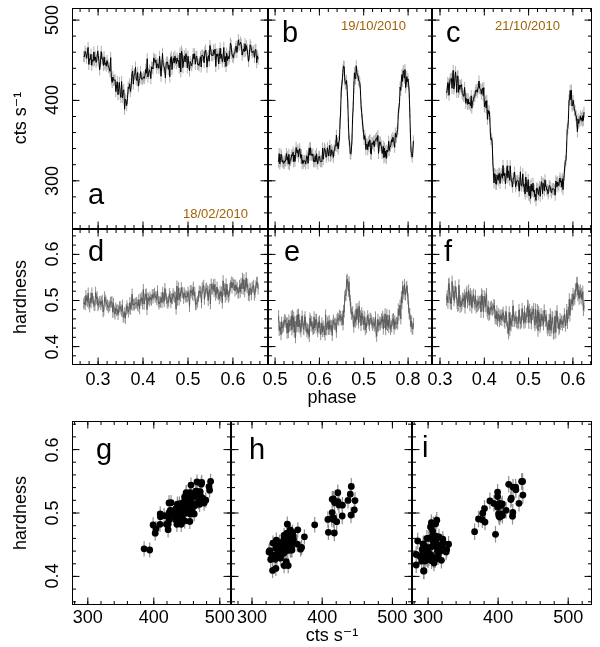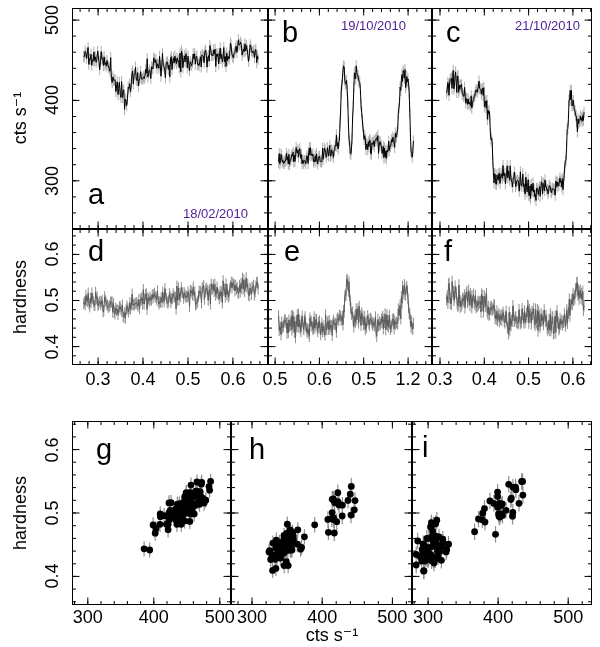--- a/index.html
+++ b/index.html
@@ -10,43 +10,44 @@
   .letter{position:absolute;font-size:29px;line-height:1;color:#000;}
   .lt-a{left:16px;top:172px;}
   .lt-b{left:14px;top:10px;}
   .lt-c{left:14px;top:10px;}
   .lt-d{left:16px;top:8px;}
   .lt-e{left:16px;top:8px;}
   .lt-f{left:12px;top:8px;}
   .lt-g{left:24px;top:14px;}
   .lt-h{left:18px;top:14px;}
   .lt-i{left:10px;top:12px;}
-  .date{position:absolute;font-size:13px;line-height:1;color:#4c1d95;white-space:nowrap;}
+  .date{position:absolute;font-size:13px;line-height:1;color:#a16207;white-space:nowrap;}
   .dt-a{right:20px;bottom:9px;}
   .dt-b{right:26px;top:11px;}
-  .dt-c{right:12px;top:11px;}
+  .dt-c{right:32px;top:11px;}
   .vlabel{position:absolute;width:140px;height:22px;line-height:22px;text-align:center;
           transform:rotate(-90deg);font-size:18px;}
   .hlabel{position:absolute;width:140px;height:22px;line-height:22px;text-align:center;font-size:18px;}
   #yl-top{left:-50px;top:107px;}
   #yl-mid{left:-50px;top:286px;}
   #yl-bot{left:-50px;top:502px;}
   #xl-mid{left:262px;top:386px;}
   #xl-bot{left:262px;top:624px;}
   .tick-label{position:absolute;font-size:18px;line-height:22px;height:22px;width:44px;
               text-align:center;white-space:nowrap;}
   .tick-label.rot{transform:rotate(-90deg);}
 </style>
 </head>
 <body>
 
 <div class="fig">
   <div class="vlabel" id="yl-top">cts s⁻¹</div>
   <div class="vlabel" id="yl-mid">hardness</div>
   <div class="vlabel" id="yl-bot">hardness</div>
+  <div class="hlabel" id="xl-mid">phase</div>
   <div class="hlabel" id="xl-bot">cts s⁻¹</div>
 
   <div class="panel" id="p-a" style="left: 72px; top: 8px; width: 196px; height: 221px;">
     <svg id="svg-a" width="196" height="221" viewBox="0 0 196 221">
         <path d="M11.7,54.1L11.7,42.8M12.4,54.4L12.4,43.1M13.1,49.1L13.1,37.8M13.9,51.3L13.9,40.0M14.6,55.8L14.6,44.5M15.3,51.1L15.3,39.8M16.1,45.1L16.1,33.8M16.8,62.0L16.8,50.8M17.5,56.4L17.5,45.1M18.3,57.0L18.3,45.8M19.0,51.9L19.0,40.7M19.7,62.8L19.7,51.6M20.4,57.5L20.4,46.2M21.2,58.9L21.2,47.6M21.9,49.6L21.9,38.3M22.6,58.0L22.6,46.8M23.4,54.5L23.4,43.2M24.1,60.0L24.1,48.7M24.8,57.9L24.8,46.6M25.6,48.8L25.6,37.5M26.3,53.2L26.3,42.0M27.0,59.5L27.0,48.3M27.7,67.3L27.7,56.0M28.5,58.8L28.5,47.6M29.2,49.2L29.2,37.9M29.9,56.6L29.9,45.4M30.7,56.0L30.7,44.7M31.4,63.1L31.4,51.9M32.1,54.4L32.1,43.2M32.9,62.3L32.9,51.1M33.6,60.5L33.6,49.2M34.3,63.7L34.3,52.5M35.0,58.2L35.0,47.0M35.8,62.1L35.8,50.9M36.5,64.8L36.5,53.6M37.2,65.7L37.2,54.5M38.0,69.0L38.0,57.7M38.7,55.2L38.7,43.9M39.4,76.8L39.4,65.5M40.2,80.0L40.2,68.7M40.9,74.6L40.9,63.3M41.6,78.0L41.6,66.8M42.3,77.7L42.3,66.5M43.1,77.5L43.1,66.2M43.8,89.2L43.8,78.0M44.5,84.7L44.5,73.4M45.3,79.4L45.3,68.1M46.0,92.3L46.0,81.1M46.7,86.1L46.7,74.9M47.4,79.9L47.4,68.7M48.2,91.7L48.2,80.4M48.9,95.0L48.9,83.8M49.6,79.2L49.6,68.0M50.4,95.2L50.4,84.0M51.1,88.7L51.1,77.5M51.8,87.4L51.8,76.1M52.6,106.9L52.6,95.6M53.3,96.7L53.3,85.4M54.0,98.6L54.0,87.3M54.7,103.2L54.7,92.0M55.5,96.0L55.5,84.8M56.2,84.8L56.2,73.5M56.9,86.1L56.9,74.9M57.7,81.4L57.7,70.2M58.4,89.1L58.4,77.8M59.1,84.9L59.1,73.7M59.9,71.7L59.9,60.5M60.6,68.6L60.6,57.4M61.3,81.7L61.3,70.5M62.0,72.7L62.0,61.4M62.8,71.5L62.8,60.3M63.5,64.9L63.5,53.6M64.2,76.6L64.2,65.4M65.0,78.2L65.0,67.0M65.7,70.1L65.7,58.8M66.4,83.7L66.4,72.5M67.2,77.7L67.2,66.5M67.9,76.4L67.9,65.1M68.6,69.3L68.6,58.0M69.3,75.5L69.3,64.2M70.1,77.1L70.1,65.9M70.8,76.3L70.8,65.0M71.5,74.4L71.5,63.2M72.3,76.0L72.3,64.8M73.0,73.3L73.0,62.1M73.7,67.1L73.7,55.8M74.5,70.8L74.5,59.6M75.2,56.3L75.2,45.1M75.9,74.6L75.9,63.3M76.6,70.9L76.6,59.7M77.4,67.6L77.4,56.3M78.1,69.3L78.1,58.0M78.8,76.3L78.8,65.0M79.6,64.5L79.6,53.3M80.3,65.0L80.3,53.8M81.0,66.6L81.0,55.3M81.7,55.5L81.7,44.3M82.5,57.3L82.5,46.1M83.2,60.3L83.2,49.0M83.9,57.4L83.9,46.1M84.7,65.7L84.7,54.4M85.4,61.6L85.4,50.3M86.1,62.1L86.1,50.8M86.9,65.9L86.9,54.7M87.6,53.9L87.6,42.7M88.3,63.6L88.3,52.3M89.0,73.9L89.0,62.6M89.8,62.6L89.8,51.4M90.5,51.0L90.5,39.7M91.2,62.9L91.2,51.6M92.0,64.6L92.0,53.3M92.7,66.7L92.7,55.4M93.4,75.5L93.4,64.2M94.2,60.8L94.2,49.5M94.9,59.5L94.9,48.3M95.6,59.9L95.6,48.6M96.3,67.0L96.3,55.8M97.1,62.6L97.1,51.3M97.8,74.4L97.8,63.2M98.5,56.6L98.5,45.3M99.3,54.3L99.3,43.0M100.0,67.2L100.0,55.9M100.7,59.0L100.7,47.8M101.5,55.5L101.5,44.3M102.2,60.7L102.2,49.4M102.9,53.7L102.9,42.5M103.6,57.6L103.6,46.4M104.4,61.1L104.4,49.8M105.1,55.6L105.1,44.3M105.8,58.9L105.8,47.7M106.6,58.3L106.6,47.0M107.3,65.6L107.3,54.3M108.0,50.7L108.0,39.4M108.8,69.5L108.8,58.2M109.5,48.7L109.5,37.4M110.2,51.8L110.2,40.6M110.9,65.3L110.9,54.1M111.7,58.0L111.7,46.7M112.4,53.6L112.4,42.3M113.1,59.6L113.1,48.4M113.9,51.5L113.9,40.2M114.6,55.0L114.6,43.8M115.3,65.6L115.3,54.3M116.0,53.8L116.0,42.6M116.8,61.9L116.8,50.6M117.5,68.4L117.5,57.1M118.2,59.2L118.2,48.0M119.0,61.6L119.0,50.3M119.7,63.3L119.7,52.1M120.4,59.9L120.4,48.7M121.2,51.6L121.2,40.3M121.9,56.5L121.9,45.2M122.6,51.3L122.6,40.1M123.3,61.9L123.3,50.6M124.1,54.2L124.1,43.0M124.8,53.8L124.8,42.6M125.5,62.0L125.5,50.8M126.3,61.6L126.3,50.3M127.0,63.3L127.0,52.0M127.7,59.5L127.7,48.2M128.5,54.4L128.5,43.2M129.2,64.6L129.2,53.3M129.9,52.5L129.9,41.3M130.6,53.0L130.6,41.7M131.4,54.3L131.4,43.0M132.1,60.4L132.1,49.2M132.8,49.6L132.8,38.4M133.6,47.6L133.6,36.3M134.3,53.1L134.3,41.9M135.0,64.9L135.0,53.6M135.8,55.4L135.8,44.1M136.5,53.3L136.5,42.1M137.2,58.8L137.2,47.6M137.9,43.2L137.9,32.0M138.7,46.7L138.7,35.5M139.4,53.0L139.4,41.7M140.1,52.4L140.1,41.1M140.9,53.5L140.9,42.3M141.6,47.7L141.6,36.4M142.3,51.9L142.3,40.7M143.1,46.8L143.1,35.5M143.8,64.1L143.8,52.8M144.5,51.8L144.5,40.5M145.2,54.0L145.2,42.7M146.0,51.4L146.0,40.1M146.7,61.6L146.7,50.4M147.4,54.2L147.4,43.0M148.2,45.7L148.2,34.5M148.9,56.2L148.9,44.9M149.6,51.9L149.6,40.6M150.3,59.5L150.3,48.3M151.1,55.7L151.1,44.4M151.8,45.1L151.8,33.9M152.5,59.5L152.5,48.3M153.3,54.1L153.3,42.9M154.0,64.1L154.0,52.8M154.7,50.7L154.7,39.5M155.5,58.1L155.5,46.9M156.2,53.9L156.2,42.6M156.9,56.6L156.9,45.3M157.6,54.4L157.6,43.1M158.4,40.7L158.4,29.5M159.1,42.8L159.1,31.5M159.8,51.1L159.8,39.9M160.6,54.0L160.6,42.7M161.3,55.4L161.3,44.2M162.0,51.4L162.0,40.1M162.8,50.1L162.8,38.8M163.5,46.3L163.5,35.1M164.2,43.7L164.2,32.5M164.9,50.0L164.9,38.8M165.7,44.5L165.7,33.2M166.4,37.4L166.4,26.1M167.1,42.8L167.1,31.5M167.9,42.2L167.9,30.9M168.6,39.8L168.6,28.6M169.3,42.3L169.3,31.0M170.1,52.8L170.1,41.5M170.8,49.1L170.8,37.9M171.5,46.5L171.5,35.3M172.2,49.5L172.2,38.2M173.0,41.4L173.0,30.1M173.7,48.5L173.7,37.2M174.4,43.2L174.4,32.0M175.2,47.2L175.2,35.9M175.9,53.1L175.9,41.9M176.6,59.0L176.6,47.8M177.4,52.2L177.4,40.9M178.1,42.4L178.1,31.2M178.8,44.2L178.8,32.9M179.5,48.0L179.5,36.8M180.3,50.4L180.3,39.2M181.0,48.8L181.0,37.6M181.7,48.8L181.7,37.6M182.5,55.1L182.5,43.8M183.2,47.3L183.2,36.1M183.9,47.1L183.9,35.9M184.7,60.3L184.7,49.1M185.4,53.5L185.4,42.2M186.1,56.7L186.1,45.5" stroke="#b0b0b0" stroke-width="1" fill="none"></path>
         <polyline points="11.7,48.5 12.4,48.8 13.1,43.4 13.9,45.6 14.6,50.2 15.3,45.4 16.1,39.4 16.8,56.4 17.5,50.8 18.3,51.4 19.0,46.3 19.7,57.2 20.4,51.8 21.2,53.3 21.9,43.9 22.6,52.4 23.4,48.9 24.1,54.4 24.8,52.2 25.6,43.1 26.3,47.6 27.0,53.9 27.7,61.7 28.5,53.2 29.2,43.6 29.9,51.0 30.7,50.3 31.4,57.5 32.1,48.8 32.9,56.7 33.6,54.8 34.3,58.1 35.0,52.6 35.8,56.5 36.5,59.2 37.2,60.1 38.0,63.3 38.7,49.6 39.4,71.2 40.2,74.4 40.9,69.0 41.6,72.4 42.3,72.1 43.1,71.8 43.8,83.6 44.5,79.0 45.3,73.8 46.0,86.7 46.7,80.5 47.4,74.3 48.2,86.1 48.9,89.4 49.6,73.6 50.4,89.6 51.1,83.1 51.8,81.8 52.6,101.3 53.3,91.0 54.0,92.9 54.7,97.6 55.5,90.4 56.2,79.1 56.9,80.5 57.7,75.8 58.4,83.4 59.1,79.3 59.9,66.1 60.6,63.0 61.3,76.1 62.0,67.1 62.8,65.9 63.5,59.3 64.2,71.0 65.0,72.6 65.7,64.5 66.4,78.1 67.2,72.1 67.9,70.7 68.6,63.6 69.3,69.9 70.1,71.5 70.8,70.6 71.5,68.8 72.3,70.4 73.0,67.7 73.7,61.4 74.5,65.2 75.2,50.7 75.9,69.0 76.6,65.3 77.4,61.9 78.1,63.6 78.8,70.6 79.6,58.9 80.3,59.4 81.0,61.0 81.7,49.9 82.5,51.7 83.2,54.7 83.9,51.8 84.7,60.1 85.4,55.9 86.1,56.4 86.9,60.3 87.6,48.3 88.3,58.0 89.0,68.3 89.8,57.0 90.5,45.3 91.2,57.3 92.0,58.9 92.7,61.0 93.4,69.9 94.2,55.1 94.9,53.9 95.6,54.2 96.3,61.4 97.1,57.0 97.8,68.8 98.5,50.9 99.3,48.7 100.0,61.6 100.7,53.4 101.5,49.9 102.2,55.1 102.9,48.1 103.6,52.0 104.4,55.5 105.1,49.9 105.8,53.3 106.6,52.7 107.3,59.9 108.0,45.0 108.8,63.9 109.5,43.1 110.2,46.2 110.9,59.7 111.7,52.4 112.4,47.9 113.1,54.0 113.9,45.8 114.6,49.4 115.3,59.9 116.0,48.2 116.8,56.2 117.5,62.7 118.2,53.6 119.0,55.9 119.7,57.7 120.4,54.3 121.2,46.0 121.9,50.9 122.6,45.7 123.3,56.2 124.1,48.6 124.8,48.2 125.5,56.4 126.3,55.9 127.0,57.6 127.7,53.9 128.5,48.8 129.2,59.0 129.9,46.9 130.6,47.4 131.4,48.7 132.1,54.8 132.8,44.0 133.6,42.0 134.3,47.5 135.0,59.2 135.8,49.8 136.5,47.7 137.2,53.2 137.9,37.6 138.7,41.1 139.4,47.3 140.1,46.8 140.9,47.9 141.6,42.0 142.3,46.3 143.1,41.1 143.8,58.5 144.5,46.1 145.2,48.4 146.0,45.7 146.7,56.0 147.4,48.6 148.2,40.1 148.9,50.6 149.6,46.2 150.3,53.9 151.1,50.1 151.8,39.5 152.5,53.9 153.3,48.5 154.0,58.5 154.7,45.1 155.5,52.5 156.2,48.3 156.9,51.0 157.6,48.8 158.4,35.1 159.1,37.1 159.8,45.5 160.6,48.4 161.3,49.8 162.0,45.8 162.8,44.5 163.5,40.7 164.2,38.1 164.9,44.4 165.7,38.8 166.4,31.8 167.1,37.1 167.9,36.6 168.6,34.2 169.3,36.7 170.1,47.1 170.8,43.5 171.5,40.9 172.2,43.8 173.0,35.7 173.7,42.9 174.4,37.6 175.2,41.5 175.9,47.5 176.6,53.4 177.4,46.6 178.1,36.8 178.8,38.6 179.5,42.4 180.3,44.8 181.0,43.2 181.7,43.2 182.5,49.5 183.2,41.7 183.9,41.5 184.7,54.7 185.4,47.8 186.1,51.1 " stroke="#000000" stroke-width="1" fill="none"></polyline>
         <path d="M8.1,0.5l0,3.5M8.1,220.5l0,-3.5M17.1,0.5l0,3.5M17.1,220.5l0,-3.5M26.1,0.5l0,3.5M26.1,220.5l0,-3.5M35.1,0.5l0,3.5M35.1,220.5l0,-3.5M44.1,0.5l0,3.5M44.1,220.5l0,-3.5M53.0,0.5l0,3.5M53.0,220.5l0,-3.5M62.0,0.5l0,3.5M62.0,220.5l0,-3.5M71.0,0.5l0,3.5M71.0,220.5l0,-3.5M80.0,0.5l0,3.5M80.0,220.5l0,-3.5M89.0,0.5l0,3.5M89.0,220.5l0,-3.5M98.0,0.5l0,3.5M98.0,220.5l0,-3.5M107.0,0.5l0,3.5M107.0,220.5l0,-3.5M116.0,0.5l0,3.5M116.0,220.5l0,-3.5M125.0,0.5l0,3.5M125.0,220.5l0,-3.5M134.0,0.5l0,3.5M134.0,220.5l0,-3.5M143.0,0.5l0,3.5M143.0,220.5l0,-3.5M151.9,0.5l0,3.5M151.9,220.5l0,-3.5M160.9,0.5l0,3.5M160.9,220.5l0,-3.5M169.9,0.5l0,3.5M169.9,220.5l0,-3.5M178.9,0.5l0,3.5M178.9,220.5l0,-3.5M187.9,0.5l0,3.5M187.9,220.5l0,-3.5M26.1,0.5l0,7M26.1,220.5l0,-7M71.0,0.5l0,7M71.0,220.5l0,-7M116.0,0.5l0,7M116.0,220.5l0,-7M160.9,0.5l0,7M160.9,220.5l0,-7M0.5,221.0l3.5,0M195.5,221.0l-3.5,0M0.5,204.9l3.5,0M195.5,204.9l-3.5,0M0.5,188.9l3.5,0M195.5,188.9l-3.5,0M0.5,172.8l3.5,0M195.5,172.8l-3.5,0M0.5,156.7l3.5,0M195.5,156.7l-3.5,0M0.5,140.6l3.5,0M195.5,140.6l-3.5,0M0.5,124.6l3.5,0M195.5,124.6l-3.5,0M0.5,108.5l3.5,0M195.5,108.5l-3.5,0M0.5,92.4l3.5,0M195.5,92.4l-3.5,0M0.5,76.3l3.5,0M195.5,76.3l-3.5,0M0.5,60.3l3.5,0M195.5,60.3l-3.5,0M0.5,44.2l3.5,0M195.5,44.2l-3.5,0M0.5,28.1l3.5,0M195.5,28.1l-3.5,0M0.5,12.1l3.5,0M195.5,12.1l-3.5,0M0.5,172.8l7,0M195.5,172.8l-7,0M0.5,92.4l7,0M195.5,92.4l-7,0M0.5,12.1l7,0M195.5,12.1l-7,0" stroke="#000000" stroke-width="1" fill="none"></path>
         <rect x="0.5" y="0.5" width="195" height="220" stroke="#000000" stroke-width="1" fill="none"></rect>
       </svg>
     <div class="letter lt-a">a</div>
@@ -395,21 +396,21 @@
       <div class="tick-label" style="left: 76.0734px; top: 368px;">0.3</div>
       <div class="tick-label" style="left: 121.028px; top: 368px;">0.4</div>
       <div class="tick-label" style="left: 165.982px; top: 368px;">0.5</div>
       <div class="tick-label" style="left: 210.936px; top: 368px;">0.6</div>
       <div class="tick-label rot" style="left: 30px; top: 335.559px;">0.4</div>
       <div class="tick-label rot" style="left: 30px; top: 289.458px;">0.5</div>
       <div class="tick-label rot" style="left: 30px; top: 243.356px;">0.6</div>
       <div class="tick-label" style="left: 253.092px; top: 368px;">0.5</div>
       <div class="tick-label" style="left: 297.416px; top: 368px;">0.6</div>
       <div class="tick-label" style="left: 341.741px; top: 368px;">0.5</div>
-      <div class="tick-label" style="left: 386.065px; top: 368px;">1.2</div>
+      <div class="tick-label" style="left: 386.065px; top: 368px;">0.8</div>
       <div class="tick-label" style="left: 417.978px; top: 368px;">0.3</div>
       <div class="tick-label" style="left: 462.299px; top: 368px;">0.4</div>
       <div class="tick-label" style="left: 506.62px; top: 368px;">0.5</div>
       <div class="tick-label" style="left: 550.942px; top: 368px;">0.6</div>
       <div class="tick-label" style="left: 65.834px; top: 606px;">300</div>
       <div class="tick-label" style="left: 131.809px; top: 606px;">400</div>
       <div class="tick-label" style="left: 197.784px; top: 606px;">500</div>
       <div class="tick-label rot" style="left: 30px; top: 565.448px;">0.4</div>
       <div class="tick-label rot" style="left: 30px; top: 502px;">0.5</div>
       <div class="tick-label rot" style="left: 30px; top: 438.552px;">0.6</div>

